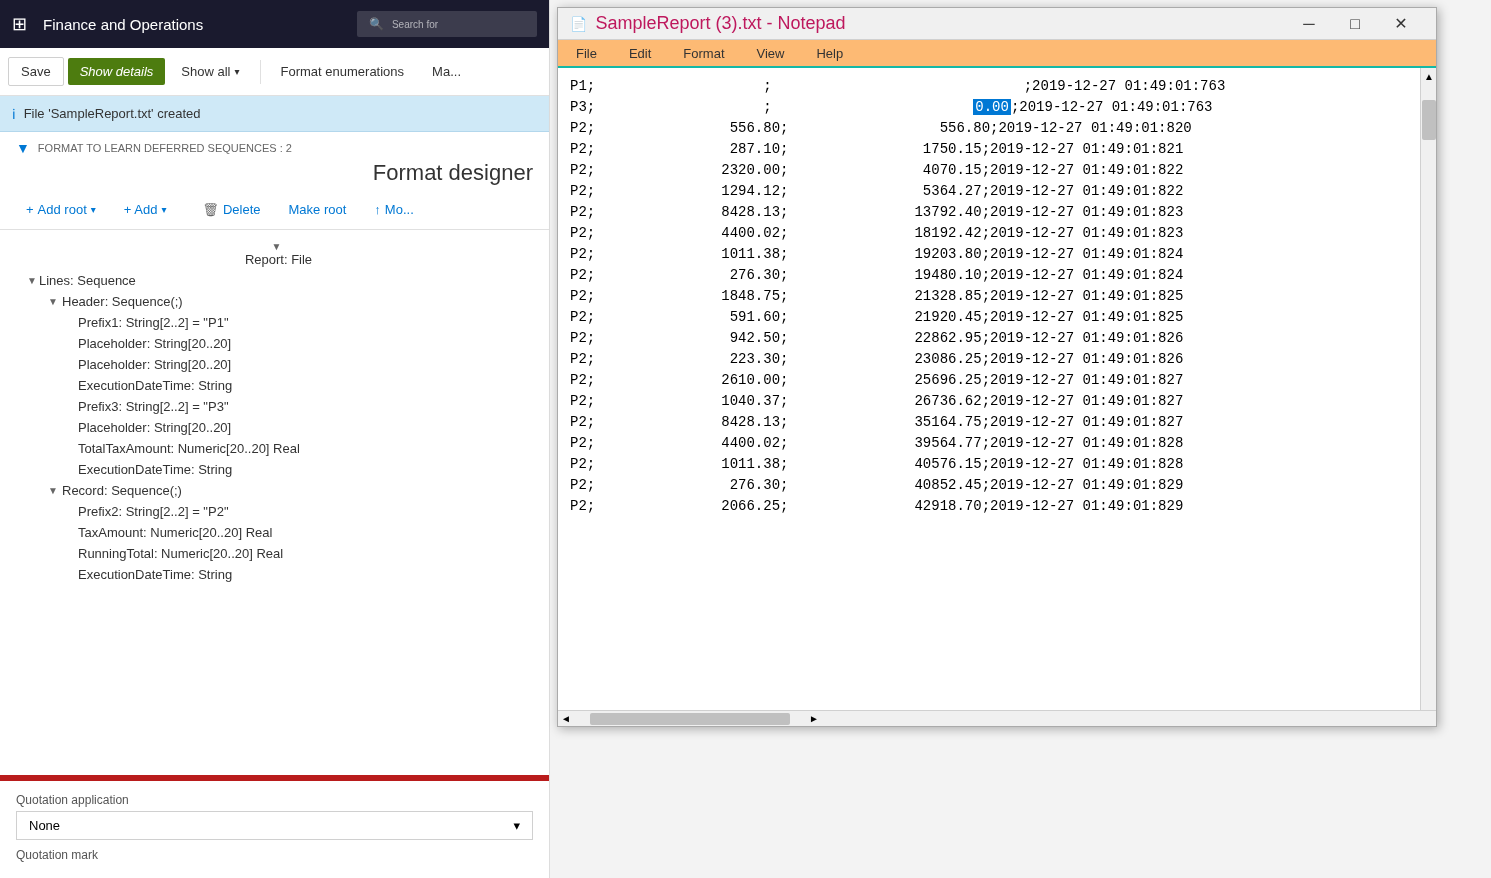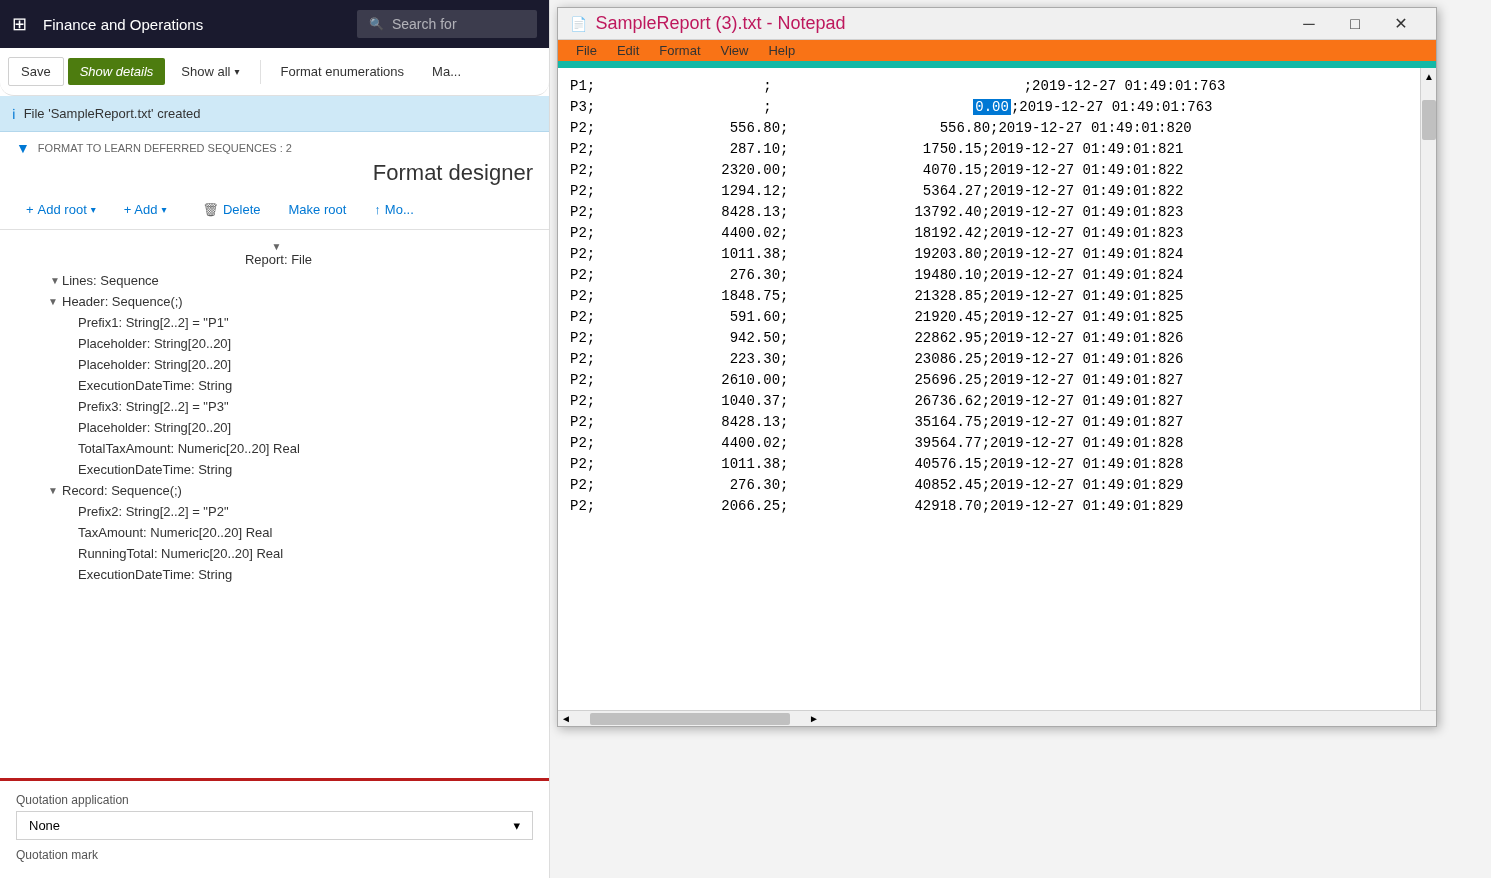--- a/index.html
+++ b/index.html
@@ -9,21 +9,21 @@
     .app-container { width: 550px; height: 878px; position: absolute; left: 0; top: 0; background: #fff; display: flex; flex-direction: column; border-right: 1px solid #ddd; }
 
     
     .top-bar { background: #1a1a2e; height: 48px; display: flex; align-items: center; padding: 0 12px; gap: 16px; }
     .app-grid-icon { color: #fff; font-size: 18px; cursor: pointer; }
     .app-title { color: #fff; font-size: 15px; font-weight: 500; flex: 1; }
     .search-bar { background: rgba(255,255,255,0.15); border: none; border-radius: 2px; color: #fff; padding: 6px 12px; width: 180px; font-size: 13px; display: flex; align-items: center; gap: 8px; }
     .search-bar span { color: rgba(255,255,255,0.7); font-size: 12px; }
 
     
-    .toolbar { height: 48px; background: #fff; border-bottom: 1px solid #e0e0e0; display: flex; align-items: center; padding: 0 8px; gap: 4px; border-radius: 14px; }
+    .toolbar { height: 48px; background: #fff; border-bottom: 1px solid #e0e0e0; display: flex; align-items: center; padding: 0 8px; gap: 4px; }
     .toolbar-btn { padding: 6px 12px; border: none; background: transparent; cursor: pointer; font-size: 13px; color: #333; display: flex; align-items: center; gap: 4px; border-radius: 2px; }
     .toolbar-btn.save { border: 1px solid #d0d0d0; }
     .toolbar-btn.primary { background: #4d7c0f; color: #fff; font-weight: 500; font-style: italic; }
     .toolbar-divider { width: 1px; height: 24px; background: #e0e0e0; margin: 0 4px; }
     .chevron-down { font-size: 10px; }
 
     
     .info-bar { background: #cfe9f7; padding: 8px 12px; display: flex; align-items: center; gap: 8px; font-size: 13px; color: #333; border-bottom: 1px solid #b3d7ec; }
     .info-icon { color: #0078d4; font-size: 14px; }
 
@@ -36,43 +36,43 @@
     
     .designer-toolbar { display: flex; align-items: center; gap: 8px; padding: 8px 16px; border-bottom: 1px solid #e0e0e0; }
     .dt-btn { padding: 4px 10px; border: none; background: transparent; cursor: pointer; font-size: 13px; color: #0078d4; display: flex; align-items: center; gap: 4px; }
     .dt-separator { color: #ccc; }
 
     
     .tree-container { flex: 1; overflow-y: auto; padding: 8px 0; }
     .tree-item { display: flex; align-items: center; padding: 3px 8px; cursor: pointer; user-select: none; font-size: 13px; color: #333; }
     .tree-item.selected { background: #cce4f7; border-left: 2px solid #0078d4; }
     .tree-indent-1 { padding-left: 16px; flex-direction: column; }
-    .tree-indent-2 { padding-left: 48px; text-align: center; }
+    .tree-indent-2 { padding-left: 25px; text-align: center; }
     .tree-indent-3 { padding-left: 48px; }
     .tree-indent-4 { padding-left: 64px; }
     .tree-arrow { width: 14px; font-size: 10px; color: #666; flex-shrink: 0; }
     .tree-arrow.expanded::before { content: '▼'; }
     .tree-arrow.leaf { width: 14px; }
     .tree-label { font-size: 13px; }
 
     
-    .bottom-panel { border-top: 3px solid #b91c1c; padding: 12px 16px; background: #fff; }
+    .bottom-panel { border-top: 6px solid #b91c1c; padding: 12px 16px; background: #fff; }
     .field-select { border: 1px solid #d0d0d0; padding: 6px 12px; font-size: 13px; min-width: 200px; background: #fff; display: flex; align-items: center; justify-content: space-between; cursor: pointer; }
     .quotation-section { padding: 0 0; }
     .quotation-label { font-size: 12px; color: #555; margin-bottom: 4px; }
 
     
     .notepad-window { position: absolute; left: 557px; top: 7px; width: 880px; height: 720px; background: #fff; border: 1px solid #aaa; box-shadow: 2px 2px 10px rgba(0,0,0,0.3); display: flex; flex-direction: column; }
     .notepad-titlebar { background: #f0f0f0; height: 32px; display: flex; align-items: center; padding: 0 12px; gap: 8px; border-bottom: 1px solid #d0d0d0; }
     .notepad-icon { font-size: 14px; }
     .notepad-title { flex: 1; font-size: 18px; color: #be185d; }
     .notepad-controls { display: flex; gap: 0; }
     .notepad-ctrl-btn { width: 46px; height: 32px; border: none; background: transparent; cursor: pointer; font-size: 16px; display: flex; align-items: center; justify-content: center; color: #333; }
 
-    .notepad-menubar { height: 28px; display: flex; align-items: center; padding: 0 8px; gap: 0; background: #f97316; border-bottom: 7px solid #14b8a6; }
+    .notepad-menubar { height: 28px; display: flex; align-items: center; padding: 0 8px; gap: 12px; background: #fdba74; border-bottom: 2px solid #14b8a6; }
     .notepad-menu-item { padding: 4px 10px; font-size: 13px; cursor: pointer; color: #333; }
 
     .notepad-content { flex: 1; overflow: hidden; position: relative; background: #fff; }
     .notepad-text { font-family: 'Courier New', monospace; font-size: 14px; line-height: 1.5; padding: 8px 12px; white-space: pre; overflow-x: auto; overflow-y: auto; height: 100%; color: #000; }
     .notepad-scrollbar { position: absolute; right: 0; top: 0; bottom: 0; width: 16px; background: #f0f0f0; border-left: 1px solid #d0d0d0; }
     .notepad-scrollbar-thumb { width: 14px; height: 40px; background: #c0c0c0; margin: 16px auto; border-radius: 2px; }
 
     .notepad-statusbar { height: 24px; background: #f5f5f5; border-top: 1px solid #e0e0e0; display: flex; align-items: center; padding: 0 12px; font-size: 12px; color: #333; gap: 24px; }
 
     
@@ -90,21 +90,21 @@
 </head>
 <body>
 
 <div class="app-container">
 
   <div class="top-bar">
     <span class="app-grid-icon">⊞</span>
     <span class="app-title">Finance and Operations</span>
     <div class="search-bar">
       <span>🔍</span>
-      <span style="color:rgba(255,255,255,0.6);font-size:14px;">Search for</span>
+      <span style="color:rgba(255,255,255,0.6);font-size:10px;">Search for</span>
     </div>
   </div>
 
   <div class="toolbar">
     <button class="toolbar-btn save">Save</button>
     <button class="toolbar-btn primary">Show details</button>
     <button class="toolbar-btn">
       <span>Show all</span>
       <span class="chevron-down">▾</span>
     </button>

